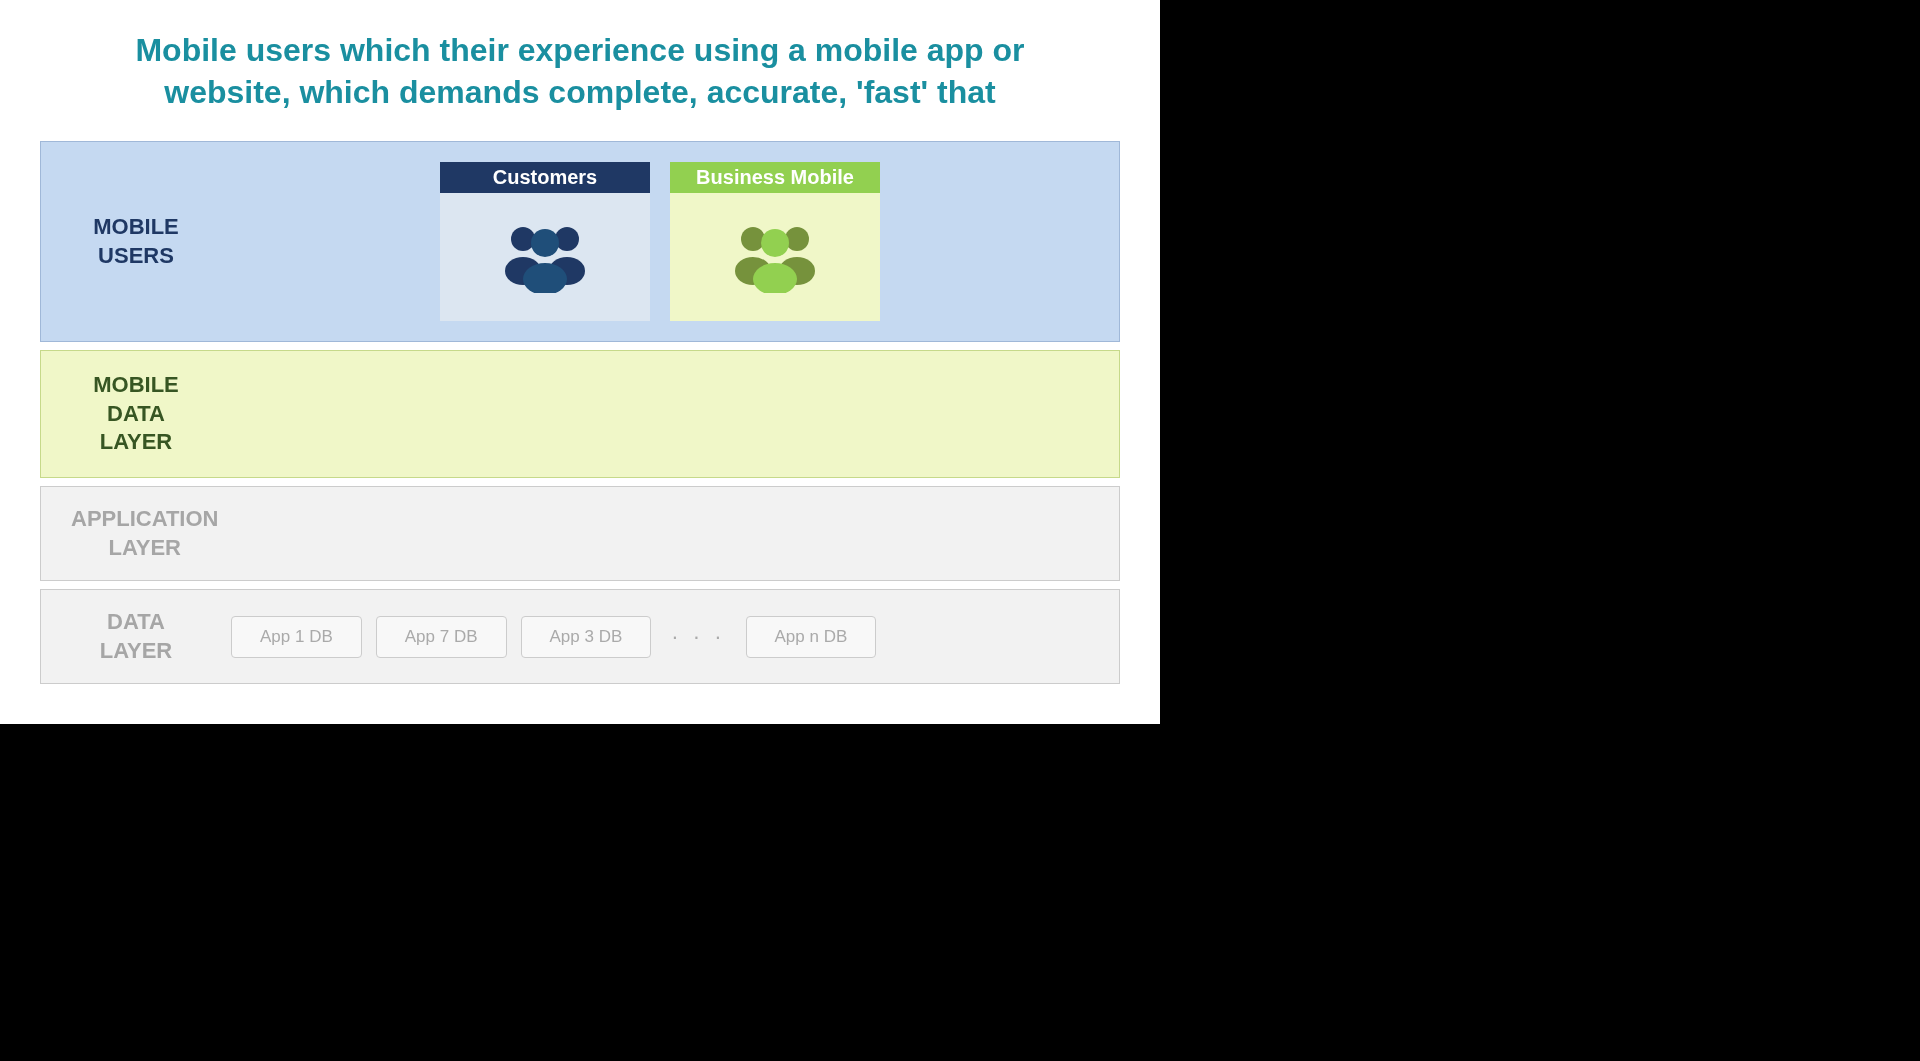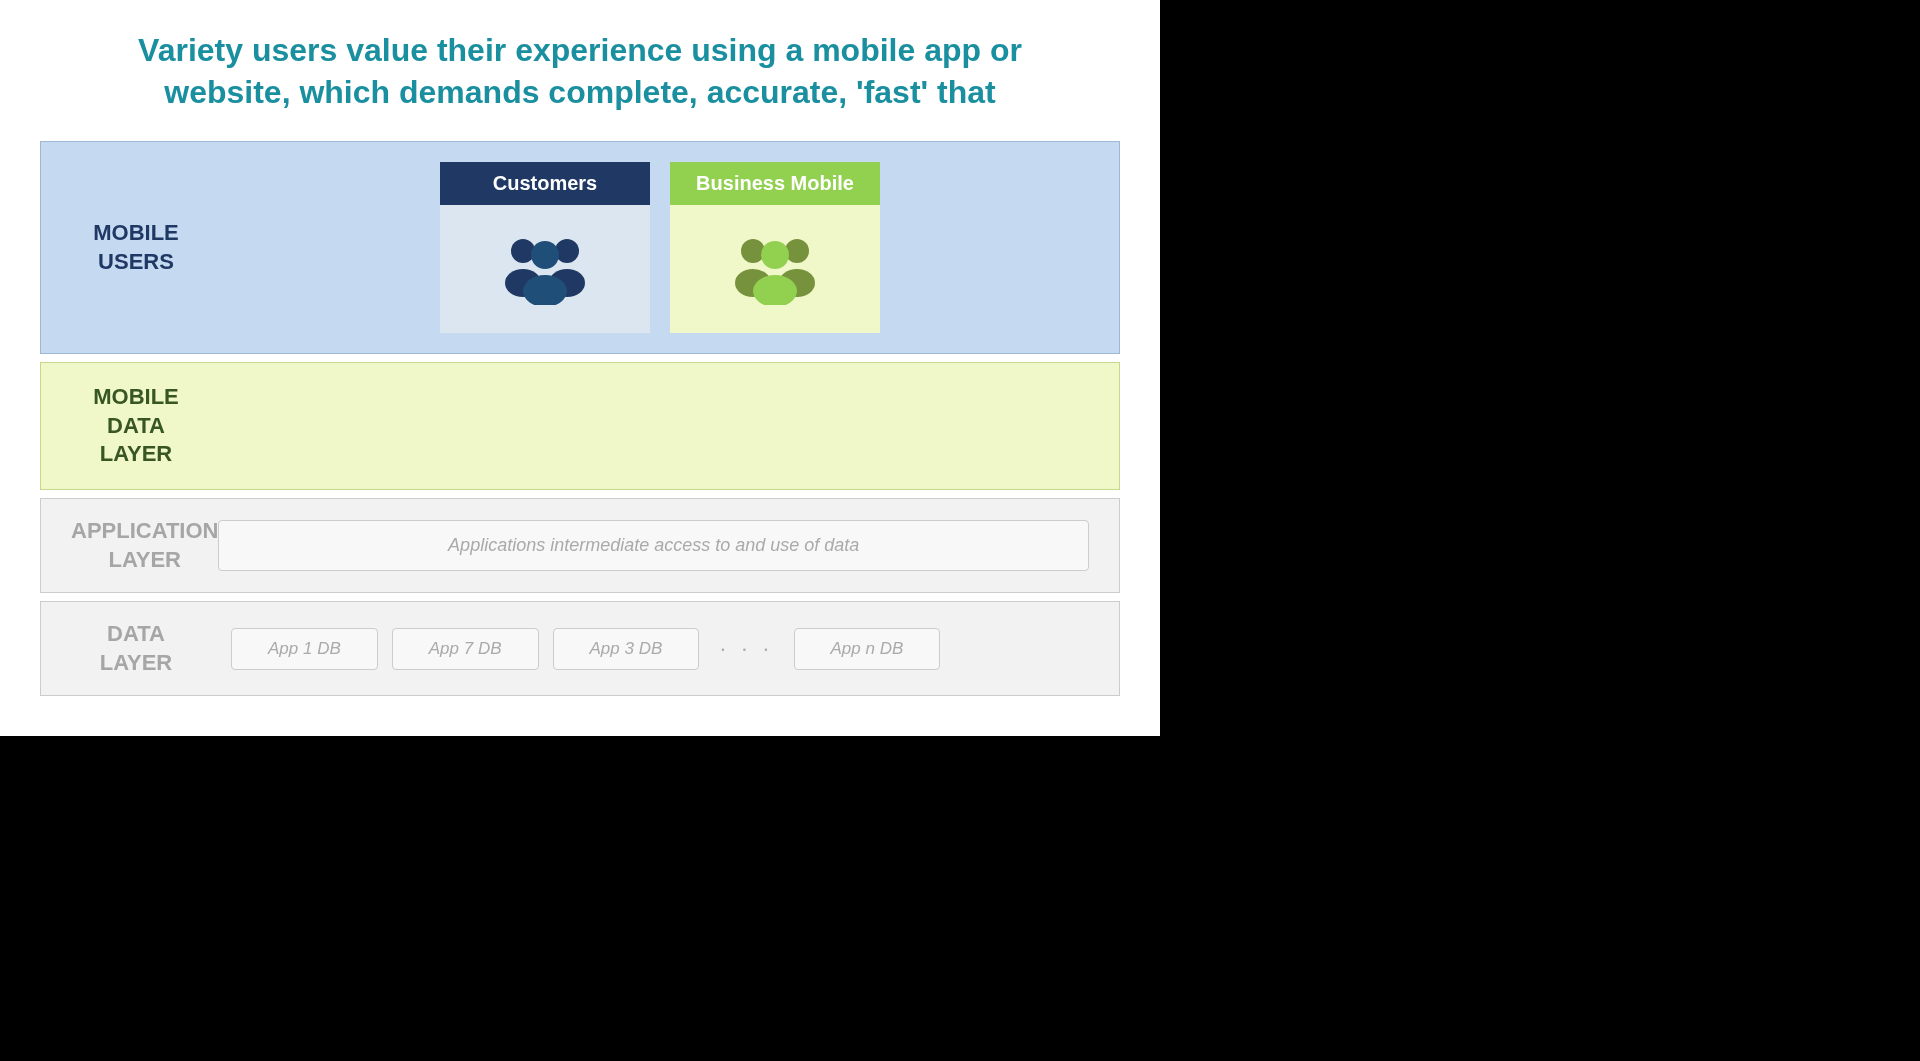--- a/index.html
+++ b/index.html
@@ -51,21 +51,21 @@
       justify-content: center;
     }
     .user-card {
       display: flex;
       flex-direction: column;
       align-items: center;
       width: 210px;
     }
     .user-card-header {
       width: 100%;
-      padding: 10px 0;
+      padding: 4px 0;
       text-align: center;
       font-weight: bold;
       font-size: 20px;
       color: #fff;
     }
     .user-card-header.customers {
       background: #1f3864;
     }
     .user-card-header.business {
       background: #92d050;
@@ -149,40 +149,39 @@
     .db-boxes {
       display: flex;
       gap: 14px;
       flex: 1;
       align-items: center;
     }
     .db-box {
       background: #f8f8f8;
       border: 1px solid #ccc;
       border-radius: 4px;
-      padding: 10px 36px;
+      padding: 10px 28px;
       font-size: 17px;
       color: #aaa;
-      font-style: italic;
       white-space: nowrap;
     }
     .db-dots {
       font-size: 22px;
       color: #aaa;
       letter-spacing: 4px;
       padding: 0 6px;
     }
   </style>
 </head>
 <body>
 
 <div class="slide-container">
 
   <div class="title">
-    <span>Variety users value their experience using a mobile app or</span><br>
+    <span>Mobile users which their experience using a mobile app or</span><br>
     <span>website, which demands complete, accurate, 'fast' that</span>
   </div>
 
   <div class="layer-mobile-users">
     <div class="layer-label" style="white-space:pre-line;">MOBILE
 USERS</div>
     <div class="user-cards-row">
 
       <div class="user-card">
         <div class="user-card-header customers">Customers</div>
@@ -225,21 +224,20 @@
 
   <div class="layer-mobile-data">
     <div class="layer-label" style="white-space:pre-line;">MOBILE
 DATA
 LAYER</div>
   </div>
 
   <div class="layer-application">
     <div class="layer-label" style="white-space:pre-line;">APPLICATION
 LAYER</div>
-    <div class="app-box">Applications intermediate access to and use of data</div>
   </div>
 
   <div class="layer-data">
     <div class="layer-label" style="white-space:pre-line;">DATA
 LAYER</div>
     <div class="db-boxes">
       <div class="db-box">App 1 DB</div>
       <div class="db-box">App 7 DB</div>
       <div class="db-box">App 3 DB</div>
       <div class="db-dots">· · ·</div>

